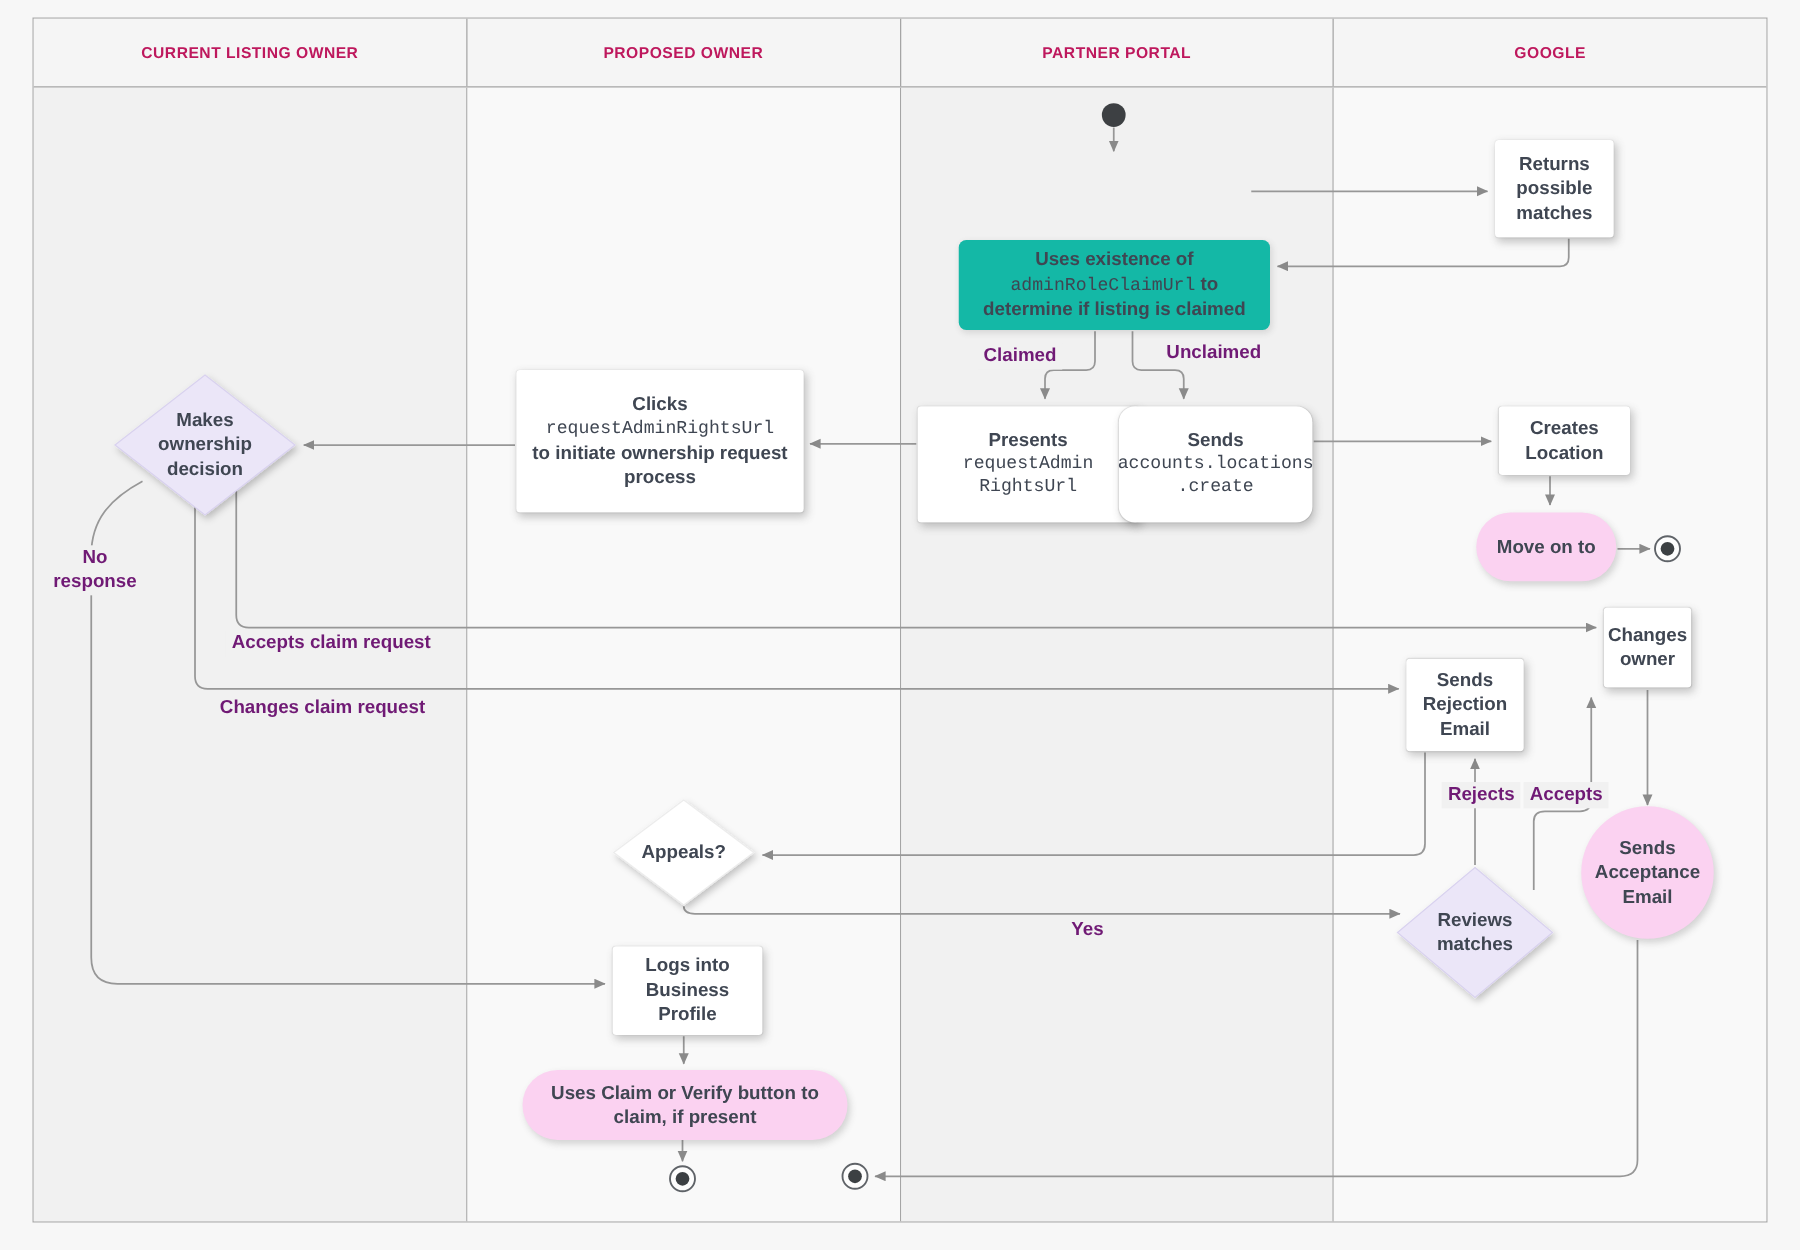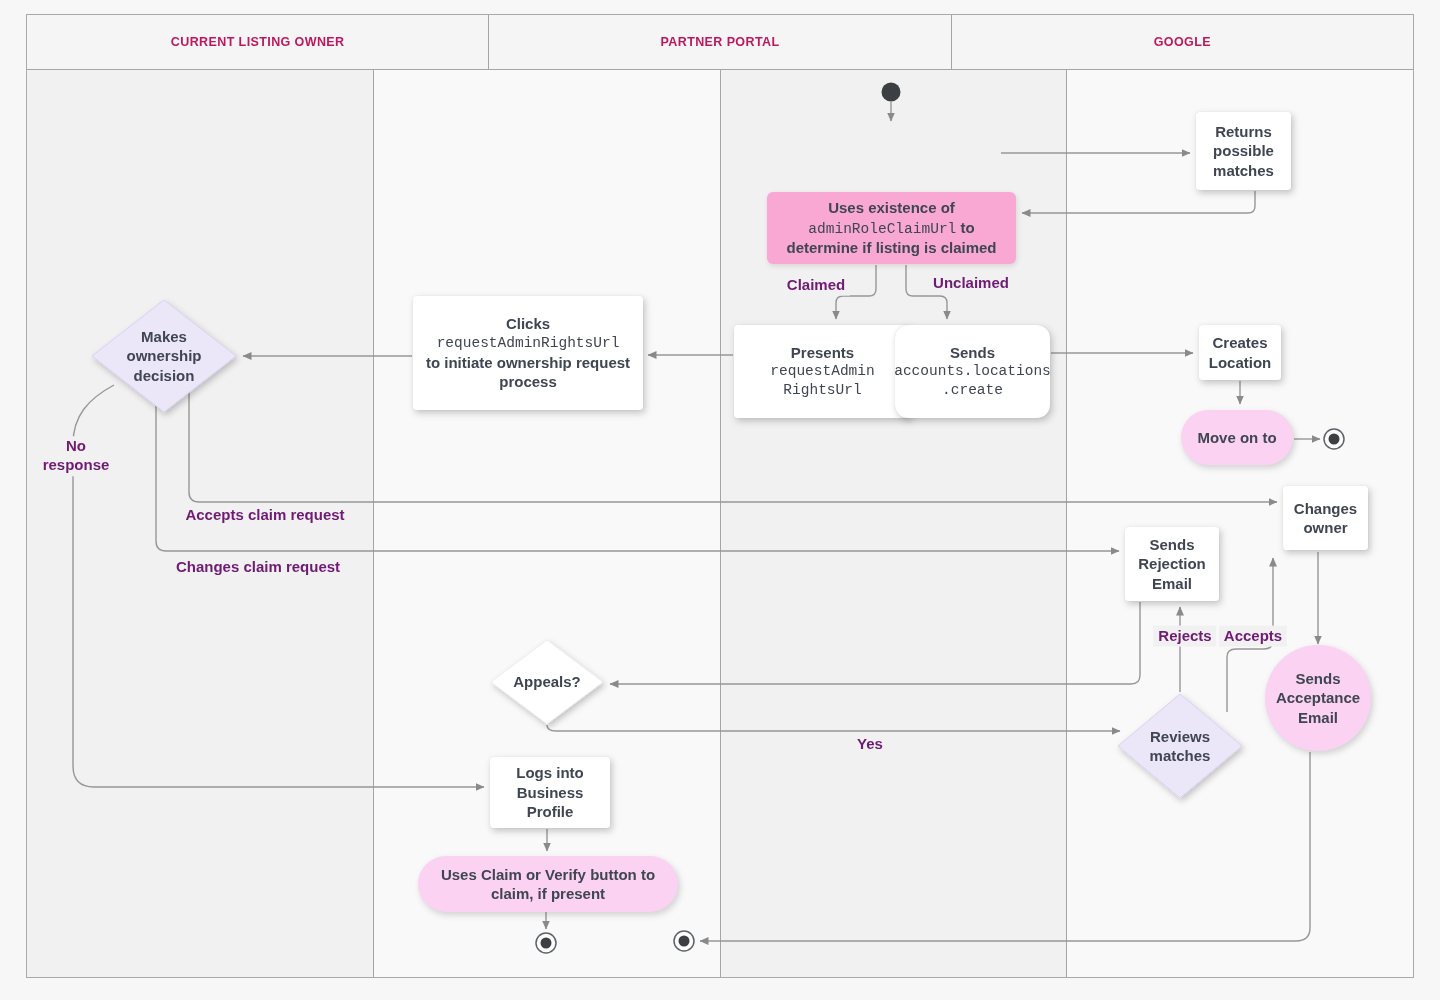--- a/index.html
+++ b/index.html
@@ -26,21 +26,21 @@
   .wire { fill:none; stroke:#979797; stroke-width:1.4; }
 
   
   .node { position:absolute; display:flex; flex-direction:column; align-items:center;
           justify-content:center; text-align:center; color:#3f4652;
           font:700 15px/1.3 "Liberation Sans", sans-serif; }
   .box  { background:#ffffff; border-radius:3px;
           box-shadow:2px 3px 7px rgba(70,70,70,.30), 0 0 1px rgba(0,0,0,.15); }
   .pill { border-radius:28px; box-shadow:2px 3px 6px rgba(70,70,70,.22); }
   .teal { background:#a9f5eb; }
-  .lav  { background:#f9a8d4; border-radius:6px; box-shadow:1px 2px 5px rgba(70,70,70,.15); }
+  .lav  { background:#14b8a6; border-radius:6px; box-shadow:1px 2px 5px rgba(70,70,70,.15); }
   .pink { background:#fbd2f1; }
   .circle { border-radius:50%; box-shadow:2px 3px 6px rgba(70,70,70,.22); }
   .dtext { background:transparent; box-shadow:none; } 
   .mono { font-family:"Liberation Mono", monospace; font-weight:400; font-size:14.5px; }
 
   
   .elabel { position:absolute; transform:translate(-50%,-50%); white-space:nowrap;
             font:700 15px/1.25 "Liberation Sans", sans-serif; color:#701a75;
             background:#f1f1f1; padding:1px 5px; text-align:center; }
   .elabel.wrap { white-space:normal; width:94px; }
@@ -52,20 +52,21 @@
 
   <div class="frame">
     <div class="lanes">
       <div class="lane dark"></div>
       <div class="lane light"></div>
       <div class="lane dark"></div>
       <div class="lane light"></div>
     </div>
     <div class="header">
       <div class="hcell">CURRENT LISTING OWNER</div>
+      <div class="hcell">PROPOSED OWNER</div>
       <div class="hcell">PARTNER PORTAL</div>
       <div class="hcell">GOOGLE</div>
     </div>
   </div>
 
   <svg class="wires" viewBox="0 0 1440 1000">
     <defs>
       <marker id="arr" markerWidth="11" markerHeight="9" refX="8.5" refY="4" orient="auto" markerUnits="userSpaceOnUse">
         <path d="M0,0 L9,4 L0,8 Z" fill="#8a8a8a"></path>
       </marker>
@@ -137,21 +138,21 @@
     <div class="mono">requestAdmin</div>
     <div class="mono">RightsUrl</div>
   </div>
 
   <div class="node box" style="left:895px; top:325px; width:155px; height:93px;border-radius:13px;">
     <div>Sends</div>
     <div class="mono">accounts.locations</div>
     <div class="mono">.create</div>
   </div>
 
-  <div class="node box" style="left:1199px; top:325px; width:82px; height:55px; padding:4px;">
+  <div class="node box" style="left:1199px; top:325px; width:105px; height:55px; padding:4px;">
     <div>Creates Location</div>
   </div>
 
   <div class="node pill pink" style="left:1181px; top:410px; width:112px; height:55px;">
     <div>Move on to</div>
   </div>
 
   <div class="node box" style="left:413px; top:296px; width:230px; height:114px; padding:6px;">
     <div>Clicks</div>
     <div class="mono">requestAdminRightsUrl</div>
@@ -159,21 +160,21 @@
   </div>
 
   <div class="node dtext" style="left:104px; top:312px; width:120px; height:88px;">
     <div>Makes ownership decision</div>
   </div>
 
   <div class="node box" style="left:1125px; top:527px; width:94px; height:74px; padding:4px;">
     <div>Sends Rejection Email</div>
   </div>
 
-  <div class="node box" style="left:1283px; top:486px; width:85px; height:64px; padding:4px;">
+  <div class="node box" style="left:1283px; top:486px; width:70px; height:64px; padding:4px;">
     <div>Changes owner</div>
   </div>
 
   <div class="node dtext" style="left:497px; top:666px; width:100px; height:32px;">
     <div>Appeals?</div>
   </div>
 
   <div class="node dtext" style="left:1122px; top:718px; width:116px; height:56px;">
     <div>Reviews matches</div>
   </div>

